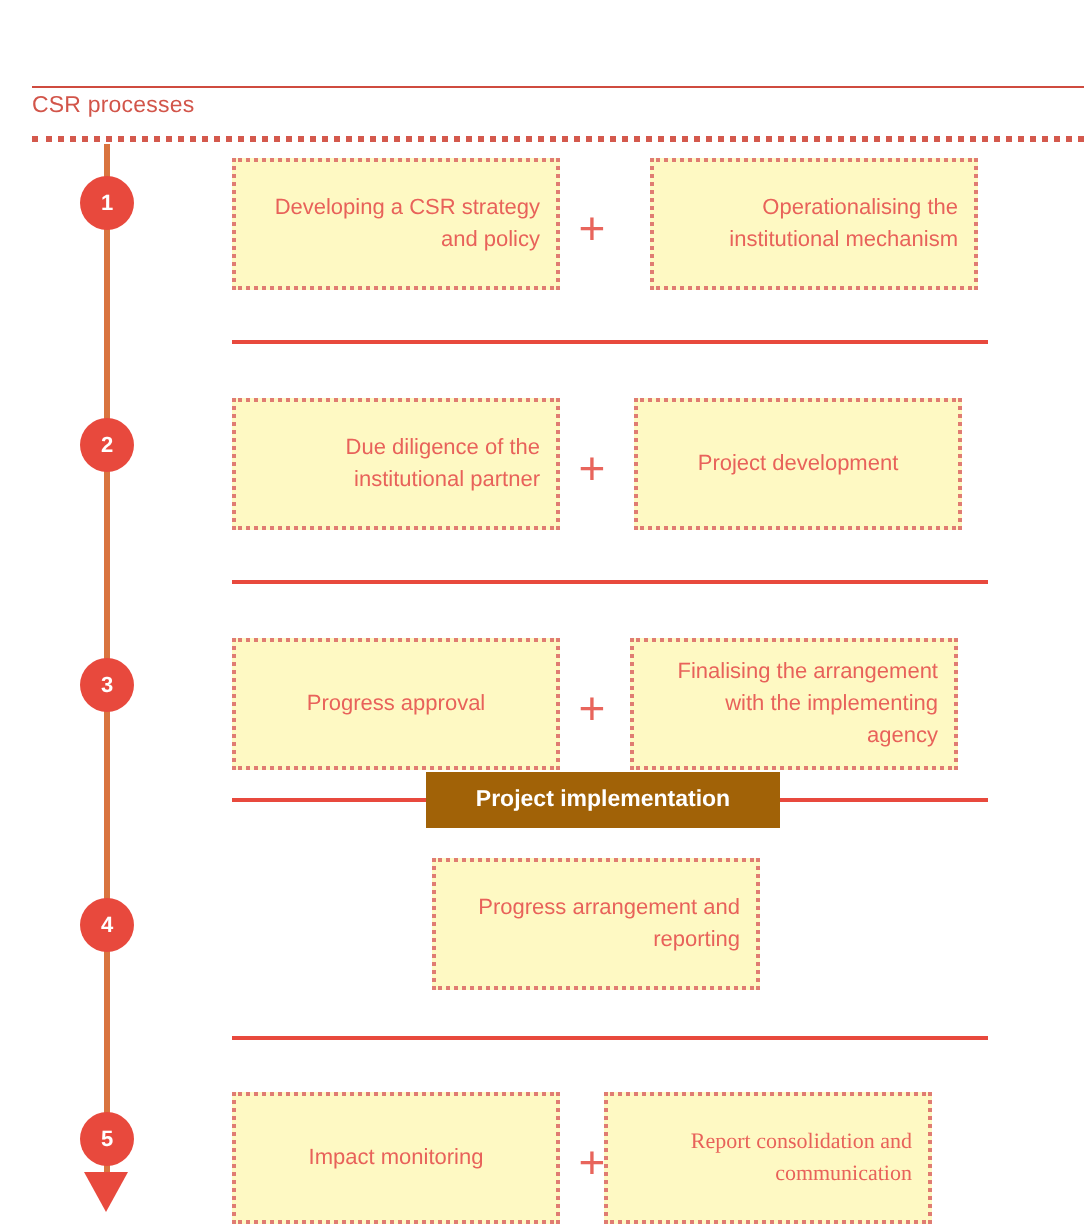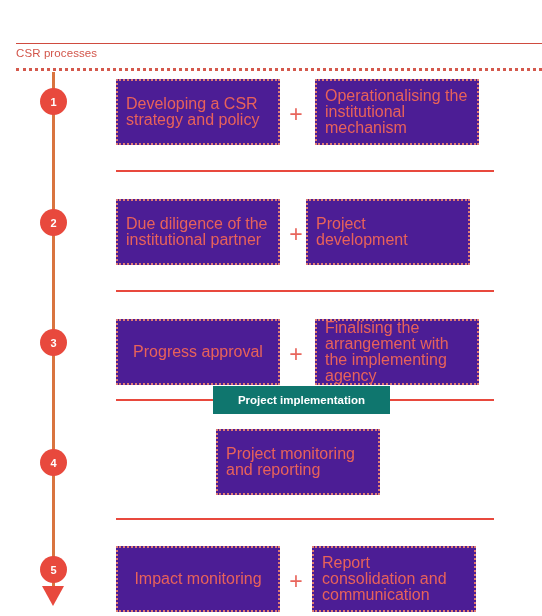--- a/index.html
+++ b/index.html
@@ -97,26 +97,26 @@
   }
 
   
   .flow-box {
     position: absolute;
     border: 2px dotted #e07c72;
     box-sizing: border-box;
     display: flex;
     align-items: center;
     justify-content: center;
-    text-align: left;
+    text-align: right;
     color: #e8625a;
-    font-size: 16px;
+    font-size: 11px;
     line-height: 16px;
     padding: 4px 8px;
-    background: #4c1d95;
+    background: #fef9c3;
   }
 
   .plus-sign {
     position: absolute;
     color: #e8655c;
     font-size: 23px;
     line-height: 1;
     font-weight: 400;
     width: 20px;
     text-align: center;
@@ -130,21 +130,21 @@
     width: 378px;
     height: 2px;
     background: #e8493d;
   }
   #impl-label {
     position: absolute;
     left: 213px;
     top: 386px;
     width: 177px;
     height: 28px;
-    background: #0f766e;
+    background: #a16207;
     color: #ffffff;
     font-size: 11.5px;
     font-weight: bold;
     display: flex;
     align-items: center;
     justify-content: center;
     text-align: center;
   }
 </style>
 </head>
@@ -160,33 +160,33 @@
 <div id="rail-arrow"></div>
 
 <div class="step-marker" style="top:88px;">1</div>
 <div class="step-marker" style="top:209px;">2</div>
 <div class="step-marker" style="top:329px;">3</div>
 <div class="step-marker" style="top:449px;">4</div>
 <div class="step-marker" style="top:556px;">5</div>
 
 <div class="flow-box" style="left:116px; top:79px; width:164px; height:66px;">Developing a CSR strategy and policy</div>
 <div class="plus-sign" style="left:286px; top:103px;">+</div>
-<div class="flow-box" style="left:315px; top:79px; width:164px; height:66px;">Operationalising the institutional mechanism</div>
+<div class="flow-box" style="left:325px; top:79px; width:164px; height:66px;">Operationalising the institutional mechanism</div>
 <div class="row-separator" style="top:170px;"></div>
 
 <div class="flow-box" style="left:116px; top:199px; width:164px; height:66px;">Due diligence of the institutional partner</div>
 <div class="plus-sign" style="left:286px; top:223px;">+</div>
-<div class="flow-box" style="left:306px; top:199px; width:164px; height:66px;">Project development</div>
+<div class="flow-box" style="left:317px; top:199px; width:164px; height:66px;">Project development</div>
 <div class="row-separator" style="top:290px;"></div>
 
 <div class="flow-box" style="left:116px; top:319px; width:164px; height:66px;">Progress approval</div>
 <div class="plus-sign" style="left:286px; top:343px;">+</div>
 <div class="flow-box" style="left:315px; top:319px; width:164px; height:66px;">Finalising the arrangement with the implementing agency</div>
 
 <div id="impl-band"></div>
 <div id="impl-label">Project implementation</div>
 
-<div class="flow-box" style="left:216px; top:429px; width:164px; height:66px;">Project monitoring and reporting</div>
+<div class="flow-box" style="left:216px; top:429px; width:164px; height:66px;">Progress arrangement and reporting</div>
 <div class="row-separator" style="top:518px;"></div>
 
 <div class="flow-box" style="left:116px; top:546px; width:164px; height:66px;">Impact monitoring</div>
 <div class="plus-sign" style="left:286px; top:570px;">+</div>
-<div class="flow-box" style="left:312px; top:546px; width:164px; height:66px;">Report consolidation and communication</div>
+<div class="flow-box" style="left:302px; top:546px; width:164px; height:66px;font-family:Liberation Serif, serif;">Report consolidation and communication</div>
 
 </body></html>

